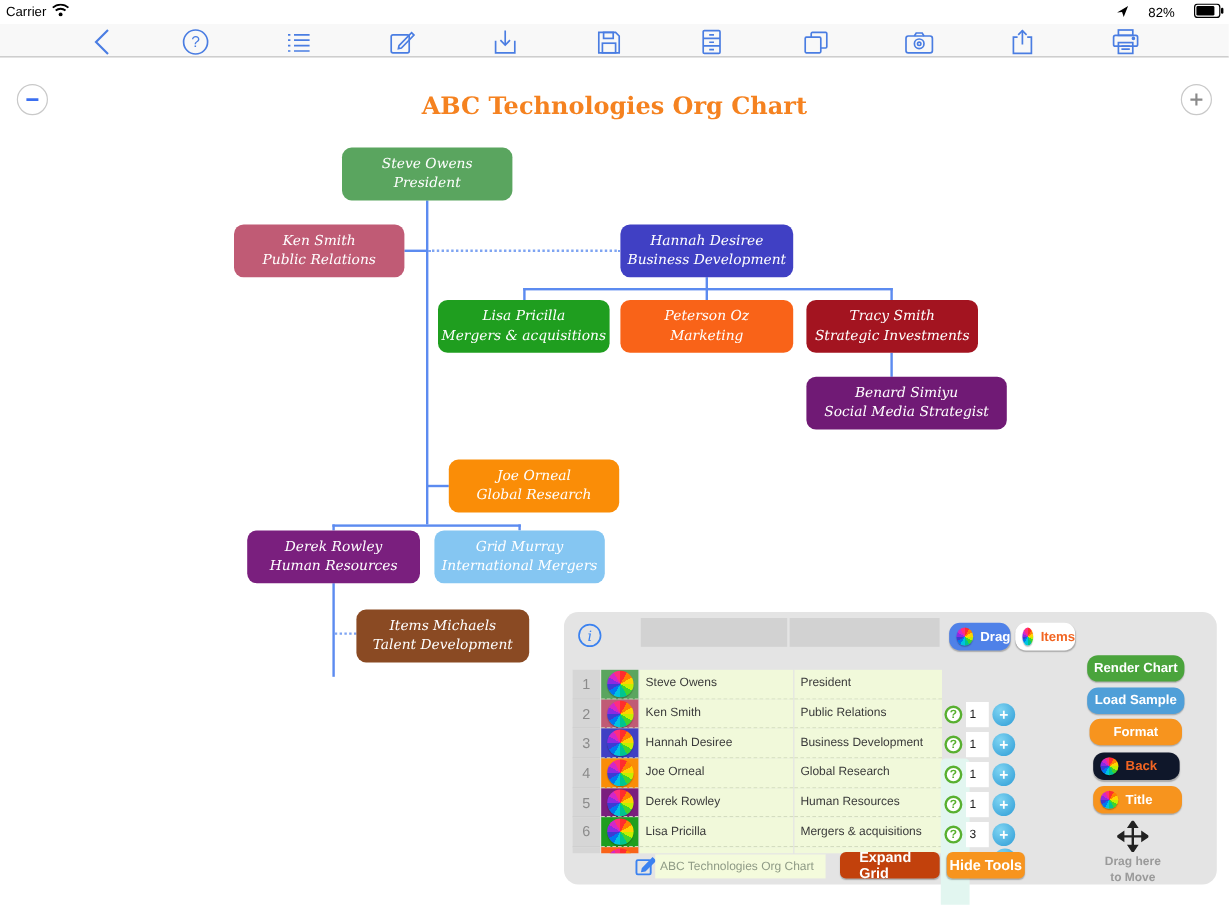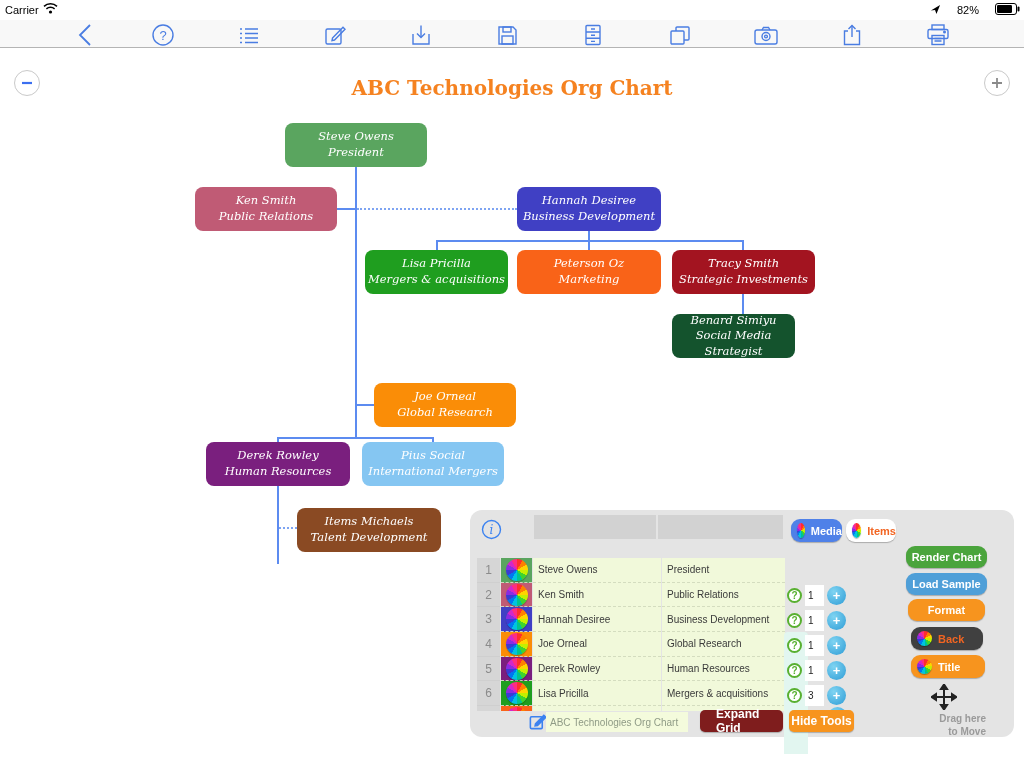--- a/index.html
+++ b/index.html
@@ -202,34 +202,34 @@
       <span>Mergers &amp; acquisitions</span>
     </div>
   <div class="orgbox" style="left: 517px; top: 202px; width: 144px; background: rgb(249, 99, 24);">
       <span>Peterson Oz</span>
       <span>Marketing</span>
     </div>
   <div class="orgbox" style="left: 672px; top: 202px; width: 143px; background: rgb(163, 20, 32);">
       <span>Tracy Smith</span>
       <span>Strategic Investments</span>
     </div>
-  <div class="orgbox" style="left: 672px; top: 266px; width: 123px; background: #14532d;">
+  <div class="orgbox" style="left: 672px; top: 266px; width: 167px; background: #701a75;">
       <span>Benard Simiyu</span>
       <span>Social Media Strategist</span>
     </div>
   <div class="orgbox" style="left: 374px; top: 335px; width: 142px; background: rgb(250, 141, 7);">
       <span>Joe Orneal</span>
       <span>Global Research</span>
     </div>
   <div class="orgbox" style="left: 206px; top: 394px; width: 144px; background: rgb(122, 31, 126);">
       <span>Derek Rowley</span>
       <span>Human Resources</span>
     </div>
   <div class="orgbox" style="left: 362px; top: 394px; width: 142px; background: rgb(133, 198, 242);">
-      <span>Pius Social</span>
+      <span>Grid Murray</span>
       <span>International Mergers</span>
     </div>
   <div class="orgbox" style="left: 297px; top: 460px; width: 144px; background: rgb(138, 74, 35);">
       <span>Items Michaels</span>
       <span>Talent Development</span>
     </div>
 
   <div class="panel">
     <div style="position:absolute; left:11px; top:9px;">
       <svg width="21" height="21" viewBox="0 0 21 21">
@@ -326,56 +326,56 @@
         <span class="qmark">?</span>
         <span class="numbox">3</span>
         <span class="plusbtn">+</span>
       </div>
     <div class="cnt-row" style="left:358px; top:197px; z-index:1;">
         <span class="plusbtn">+</span>
       </div>
 
     <div class="cbtn iconic" style="left:321px; top:9px; width:51px; height:23px; background:#4f81e8;">
         <span class="wheel w16"></span>
-        <span>Media</span>
+        <span>Drag</span>
       </div>
     <div class="cbtn iconic" style="left:376px; top:9px; width:50px; height:23px; background:#fff; color:#f26522;">
         <span class="wheel w16"></span>
         <span>Items</span>
       </div>
 
     <div class="cbtn" style="left:436px; top:36px; width:81px; height:22px; background:#4aa43c;">Render Chart</div>
     <div class="cbtn" style="left:436px; top:63px; width:81px; height:22px; background:#4f9fd8;">Load Sample</div>
     <div class="cbtn" style="left:438px; top:89px; width:77px; height:22px; background:#f7941e;">Format</div>
-    <div class="cbtn iconic" style="left:441px; top:117px; width:72px; height:23px; background:#404040; color:#f26522;">
+    <div class="cbtn iconic" style="left:441px; top:117px; width:72px; height:23px; background:#0f172a; color:#f26522;">
         <span class="wheel w16"></span>
         <span>Back</span>
       </div>
     <div class="cbtn iconic" style="left:441px; top:145px; width:74px; height:23px; background:#f7941e;">
         <span class="wheel w16"></span>
         <span>Title</span>
       </div>
 
     <div style="position:absolute; left:461px; top:174px;">
       <svg width="26" height="26" viewBox="0 0 26 26" stroke="#222" stroke-width="2" fill="#222">
         <path d="M13 3 V23 M3 13 H23" fill="none"></path>
         <path d="M13 0.5 L16 5 H10 Z"></path>
           <path d="M13 25.5 L16 21 H10 Z"></path>
         <path d="M0.5 13 L5 10 V16 Z"></path>
           <path d="M25.5 13 L21 10 V16 Z"></path>
       </svg>
     </div>
-    <div class="drag-hint" style="left:432px; top:202px; width:84px;text-align:right;">
+    <div class="drag-hint" style="left:432px; top:202px; width:84px;">
       <div>Drag here</div>
       <div>to Move</div>
     </div>
 
     <div style="position:absolute; left:58px; top:202px;">
       <svg width="19" height="19" viewBox="0 0 24 24" stroke="#3b82f0" fill="none" stroke-width="2">
           <rect x="3" y="6" width="15" height="15" rx="1.5"></rect>
           <path d="M9.5 15 L20 4.2 L22.5 6.7 L12 17 L9 17.5 Z" fill="#3b82f0"></path>
         </svg>
     </div>
     <input class="bottombar-input" style="left: 76px; top: 202px; width: 142px; height: 20px;" value="ABC Technologies Org Chart">
-    <div class="cbtn" style="left:230px; top:200px; width:83px; height:22px; background:#7f1d1d; font-size:12px; border-radius:5px;padding-left:16px;">Expand Grid</div>
+    <div class="cbtn" style="left:230px; top:200px; width:83px; height:22px; background:#c2410c; font-size:12px; border-radius:5px;padding-left:16px;">Expand Grid</div>
     <div class="cbtn" style="left:319px; top:200px; width:65px; height:22px; background:#f7941e; font-size:12px; border-radius:5px; z-index:2;">Hide Tools</div>
   </div>
 </div>
 
 </body></html>

